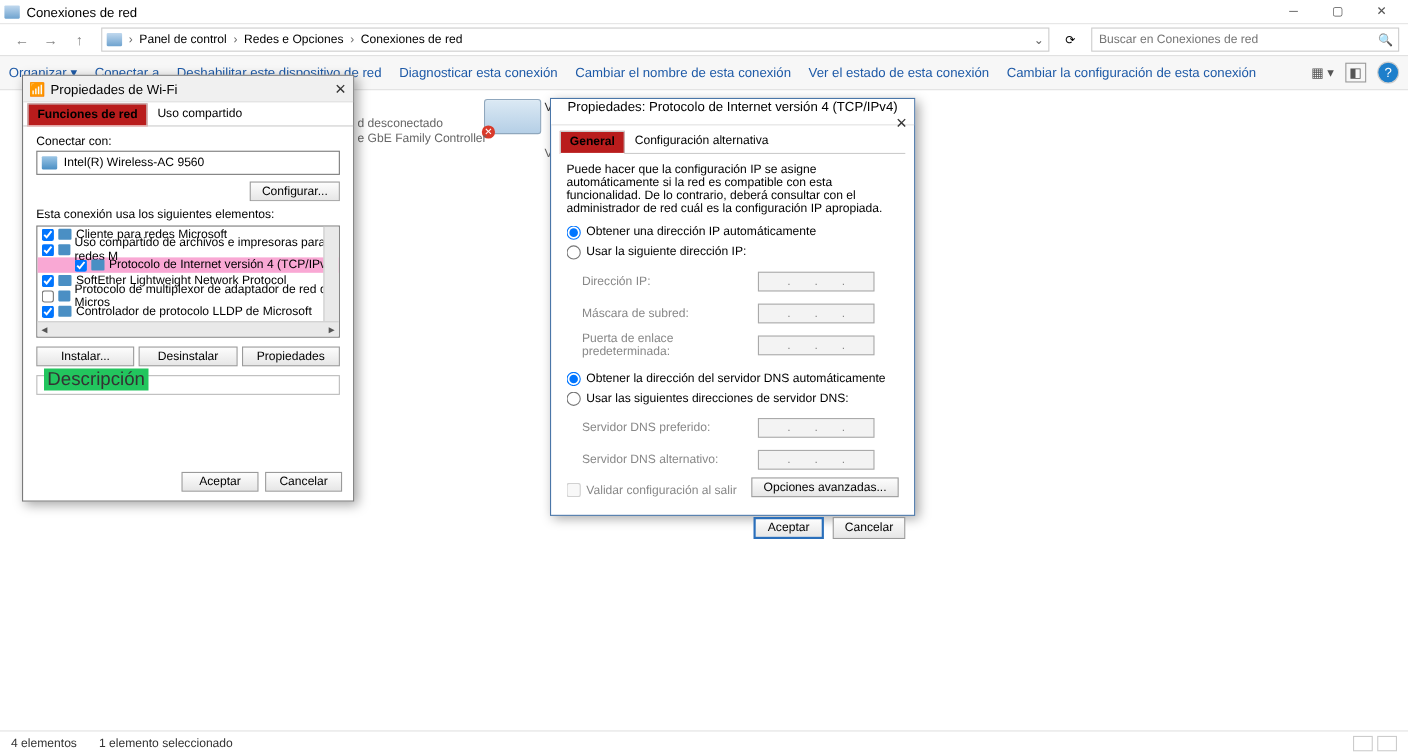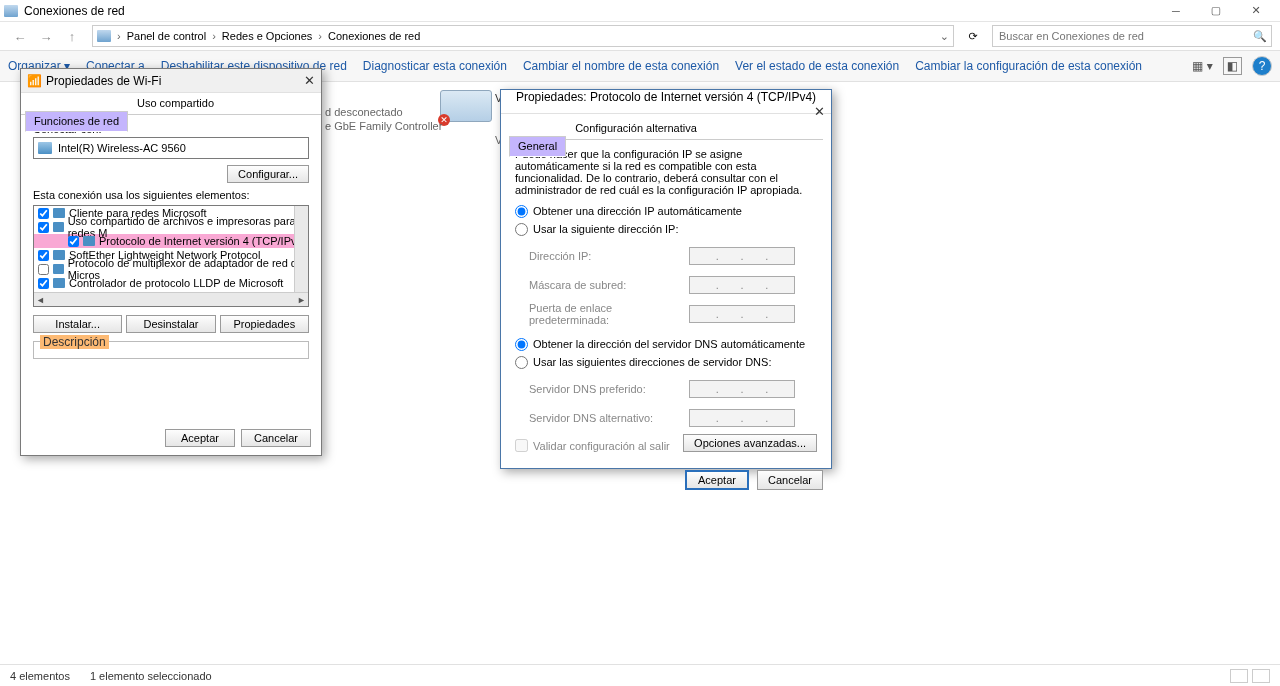--- a/index.html
+++ b/index.html
@@ -35,38 +35,38 @@
 
 .dialog { position: absolute; background: #fff; border: 1px solid #7a7a7a; box-shadow: 3px 3px 10px rgba(0,0,0,0.35); }
 .dlgtitle { height: 24px; background: #fff; border-bottom: 1px solid #e1e1e1; display: flex; align-items: center; padding: 0 6px; font-size: 12px; }
 .dlgtitle .close { margin-left: auto; cursor: default; font-size: 13px; color: #333; }
 
 
 .wifi-dlg { left: 20px; top: 68px; width: 302px; height: 388px; }
 .wifi-dlg .dlgtitle { background: #f0f0f0; }
 .tabrow { height: 22px; display: flex; border-bottom: 1px solid #ccc; padding-left: 4px; }
 .tab { padding: 3px 8px; font-size: 11px; border: 1px solid transparent; cursor: default; }
-.tab.active { border: 1px solid #ccc; border-bottom: 1px solid #fff; background: #c4b5fd; position: relative; top: 18px; }
+.tab.active { border: 1px solid #ccc; border-bottom: 1px solid #fff; background: #b91c1c; position: relative; top: 1px; font-weight: bold; }
 .wifi-body { padding: 8px 12px; }
 .connect-field { border: 1px solid #7a7a7a; height: 22px; display: flex; align-items: center; padding: 0 4px; margin-top: 2px; }
 .smallicon { width: 14px; height: 12px; background: linear-gradient(#9cc6e6,#4a8fc4); margin-right: 6px; border-radius: 1px; }
 .configbtn { float: right; margin-top: 6px; }
 .winbutton { background: linear-gradient(#fdfdfd,#e6e6e6); border: 1px solid #9a9a9a; padding: 2px 10px; font-size: 11px; cursor: default; min-width: 70px; }
 .winbutton.primary { border: 2px solid #2a6fbb; }
 .listbox { border: 1px solid #7a7a7a; height: 102px; margin-top: 4px; position: relative; overflow: hidden; }
 .listbox .scroll { position: absolute; right: 0; top: 0; width: 14px; height: calc(100% - 14px); background: #e9e9e9; border-left: 1px solid #ccc; }
 .listbox .scrollh { position: absolute; left: 0; bottom: 0; right: 0; height: 14px; background: #e9e9e9; border-top: 1px solid #ccc; display:flex; justify-content:space-between; padding:0 2px; align-items:center; font-size:9px; color:#555;}
 .li { display: flex; align-items: center; height: 14px; padding-left: 2px; font-size: 11px; }
 .li.selected { background: #f9a8d4; padding-left: 32px; }
 .li input { margin: 0 4px 0 2px; width: 11px; height: 11px; }
 .li .ico { width: 12px; height: 10px; background: #4a8fc4; margin-right: 4px; border-radius: 1px; }
 .btnrow { display: flex; gap: 4px; margin-top: 8px; }
 .btnrow .winbutton { flex: 1; text-align: center; }
 .descbox { border: 1px solid #bbb; margin-top: 8px; padding: 6px 8px 10px; position: relative; }
-.descbox .label { position: absolute; top: -7px; left: 6px; background: #fdba74; padding: 0 3px; font-size: 12px; color: #333; text-align: right; }
+.descbox .label { position: absolute; top: -7px; left: 6px; background: #22c55e; padding: 0 3px; font-size: 17px; color: #333; text-align: right; }
 .dlg-footer { position: absolute; bottom: 8px; right: 10px; display: flex; gap: 6px; }
 
 
 .ipv4-dlg { left: 500px; top: 89px; width: 332px; height: 380px; border: 1px solid #4a76a8; }
 .ipv4-dlg .dlgtitle { font-weight: normal; flex-direction: column; }
 .ipv4-body { padding: 4px 8px 8px; }
 .ipv4-tabs { height: 22px; display: flex; border-bottom: 1px solid #ccc; }
 .radio-row { display: flex; align-items: center; height: 18px; font-size: 11px; }
 .radio-row input { margin: 0 5px 0 0; }
 .field-row { display: flex; align-items: center; height: 22px; margin-top: 7px; padding-left: 14px; }

